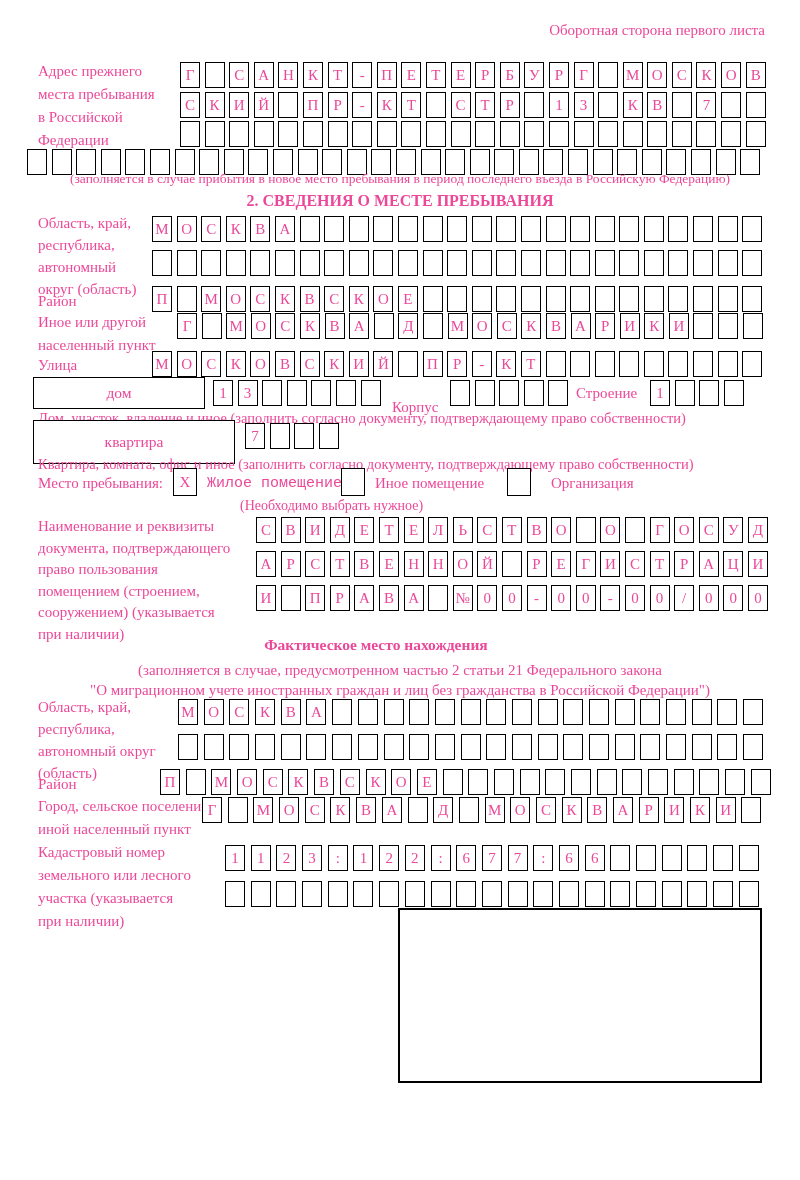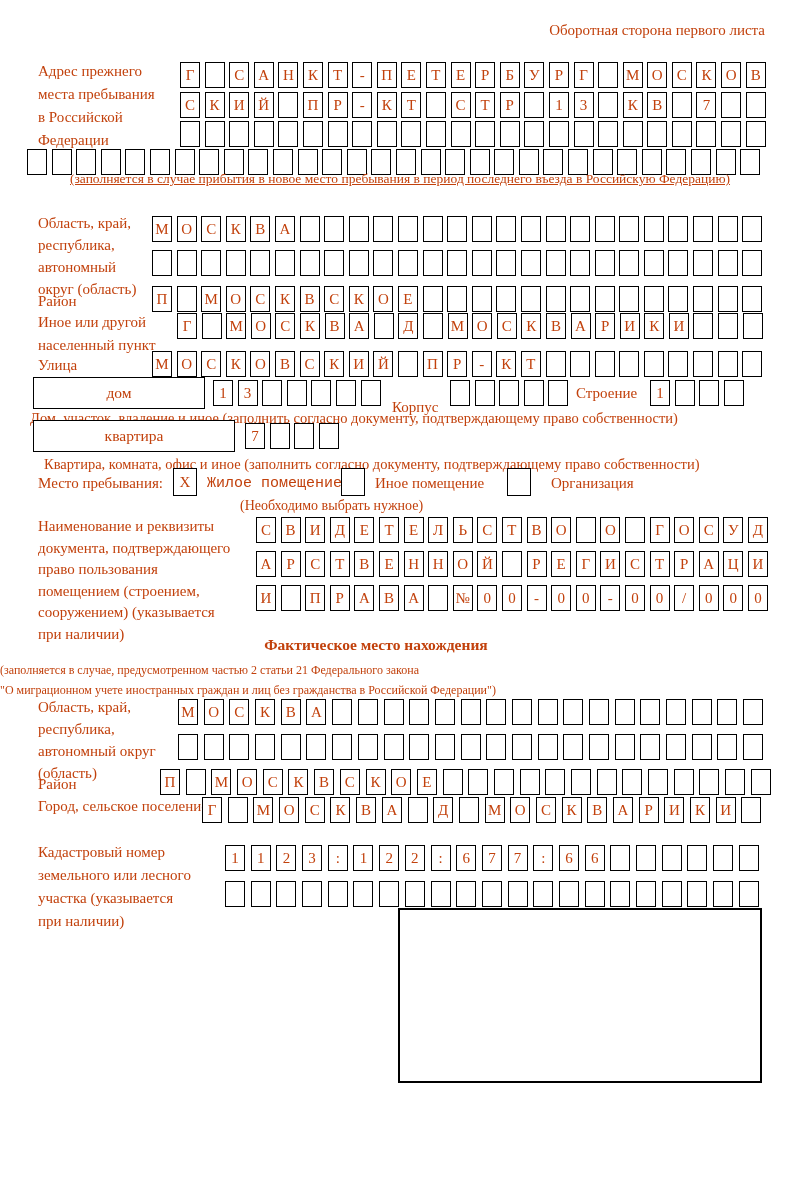--- a/index.html
+++ b/index.html
@@ -1,32 +1,32 @@
 <!DOCTYPE html>
 <html><head>
 <meta charset="utf-8">
 <style>
   html,body{margin:0;padding:0;background:#fff;}
-  .page{position:relative;width:800px;height:1180px;background:#fff;color:#c2410c;
+  .page{position:relative;width:800px;height:1180px;background:#fff;color:#ec4899;
         font-family:"Liberation Serif","DejaVu Serif",serif;overflow:hidden;}
   .hdr{position:absolute;left:0;top:22px;width:765px;text-align:right;font-size:15px;}
   .lbl{position:absolute;font-size:15px;line-height:23px;white-space:nowrap;}
   .cap{position:absolute;font-size:14.5px;white-space:nowrap;}
-  .note{position:absolute;font-size:13.5px;text-align:center;text-decoration:underline;}
+  .note{position:absolute;font-size:13.5px;text-align:center;}
   .sec-title{position:absolute;font-weight:bold;font-size:16px;text-align:center;}
   .boxrow{position:absolute;display:flex;gap:4.6px;}
   .boxrow.wide{gap:5.7px;}
   .cbox{box-sizing:border-box;flex:none;width:20px;height:26px;border:1.8px solid #000;
         display:flex;align-items:center;justify-content:center;font-size:15px;background:#fff;}
   .wfield{position:absolute;box-sizing:border-box;border:1.8px solid #000;background:#fff;
         display:flex;align-items:center;justify-content:center;font-size:15.5px;}
   .chk{position:absolute;box-sizing:border-box;width:24px;height:28px;border:1.8px solid #000;
         display:flex;align-items:center;justify-content:center;font-size:15px;background:#fff;}
   .stamp-box{position:absolute;box-sizing:border-box;border:2px solid #000;background:#fff;}
-  .center-lines{position:absolute;font-size:12px;font-family:Liberation Serif, serif;}
+  .center-lines{position:absolute;font-size:15px;text-align:center;font-family:Liberation Serif, serif;}
 </style>
 </head>
 <body>
 
 <div class="page">
 
   <div class="hdr">Оборотная сторона первого листа</div>
 
   <div class="lbl" style="left:38px;top:60px;">
       <div>Адрес прежнего</div>
@@ -139,20 +139,21 @@
       <span class="cbox"></span>
       <span class="cbox"></span>
       <span class="cbox"></span>
       <span class="cbox"></span>
       <span class="cbox"></span>
       <span class="cbox"></span>
       <span class="cbox"></span>
     </div>
   <div class="note" style="left:0;top:171px;width:800px;">(заполняется в случае прибытия в новое место пребывания в период последнего въезда в Российскую Федерацию)</div>
 
+  <div class="sec-title" style="left:0;top:192px;width:800px;">2. СВЕДЕНИЯ О МЕСТЕ ПРЕБЫВАНИЯ</div>
 
   <div class="lbl" style="left:38px;top:212px;line-height:22px;">
       <div>Область, край,</div>
       <div>республика,</div>
       <div>автономный</div>
       <div>округ (область)</div>
     </div>
   <div class="boxrow" style="left:152px;top:216px;">
       <span class="cbox">М</span>
       <span class="cbox">О</span>
@@ -317,32 +318,32 @@
       <span class="cbox"></span>
       <span class="cbox"></span>
     </div>
   <div class="lbl" style="left:576px;top:382px;text-align:center;">Строение</div>
   <div class="boxrow" style="left:650px;top:380px;">
       <span class="cbox">1</span>
       <span class="cbox"></span>
       <span class="cbox"></span>
       <span class="cbox"></span>
     </div>
-  <div class="cap" style="left:30px;top:410px;">Дом, участок, владение и иное (заполнить согласно документу, подтверждающему право собственности)</div>
-
-  <div class="wfield" style="left:33px;top:420px;width:202px;height:32px;">
+  <div class="cap" style="left:38px;top:410px;">Дом, участок, владение и иное (заполнить согласно документу, подтверждающему право собственности)</div>
+
+  <div class="wfield" style="left:33px;top:420px;width:202px;height:44px;">
     <span>квартира</span>
   </div>
   <div class="boxrow" style="left:245px;top:423px;">
       <span class="cbox">7</span>
       <span class="cbox"></span>
       <span class="cbox"></span>
       <span class="cbox"></span>
     </div>
-  <div class="cap" style="left:44px;top:456px;">Квартира, комната, офис и иное (заполнить согласно документу, подтверждающему право собственности)</div>
+  <div class="cap" style="left:38px;top:456px;">Квартира, комната, офис и иное (заполнить согласно документу, подтверждающему право собственности)</div>
 
   <div class="lbl" style="left:38px;top:472px;">Место пребывания:</div>
   <div class="chk" style="left:173px;top:468px;">X</div>
   <div class="lbl" style="left:207px;top:472px;font-family:Liberation Mono, monospace;">Жилое помещение</div>
   <div class="chk" style="left:341px;top:468px;"></div>
   <div class="lbl" style="left:375px;top:472px;">Иное помещение</div>
   <div class="chk" style="left:507px;top:468px;"></div>
   <div class="lbl" style="left:551px;top:472px;">Организация</div>
   <div class="cap" style="left:240px;top:498px;font-size:14px;">(Необходимо выбрать нужное)</div>
 
@@ -510,20 +511,21 @@
       <span class="cbox"></span>
       <span class="cbox"></span>
       <span class="cbox"></span>
       <span class="cbox"></span>
       <span class="cbox"></span>
       <span class="cbox"></span>
     </div>
 
   <div class="lbl" style="left:38px;top:795px;">
       <div>Город, сельское поселение,</div>
+      <div>иной населенный пункт</div>
     </div>
   <div class="boxrow wide" style="left:202px;top:797px;">
       <span class="cbox">Г</span>
       <span class="cbox"></span>
       <span class="cbox">М</span>
       <span class="cbox">О</span>
       <span class="cbox">С</span>
       <span class="cbox">К</span>
       <span class="cbox">В</span>
       <span class="cbox">А</span>

